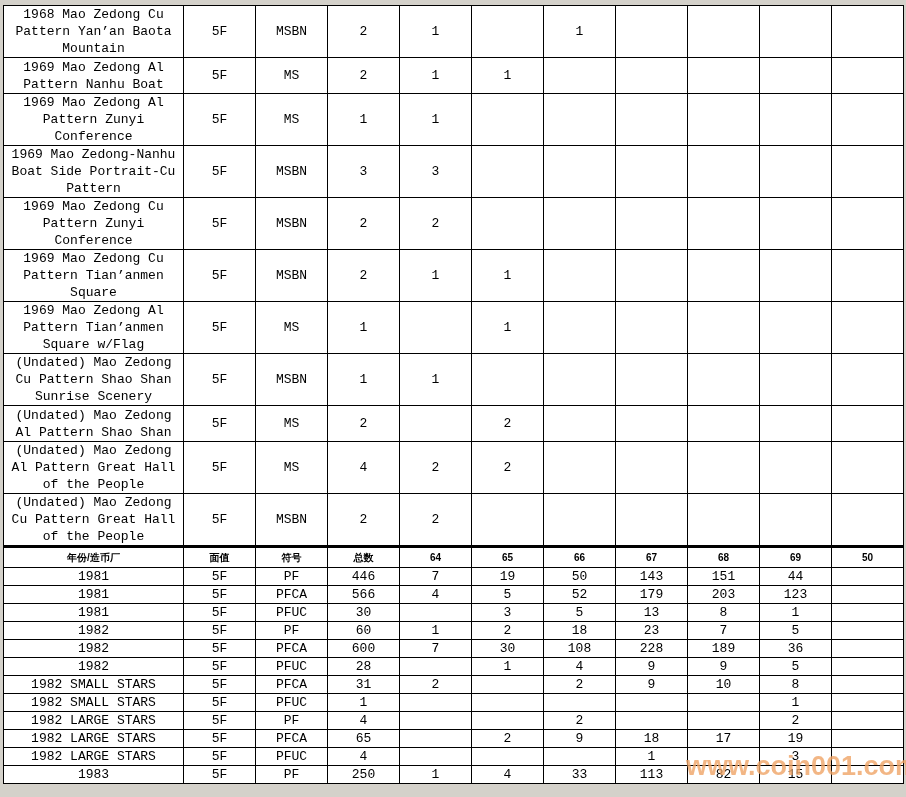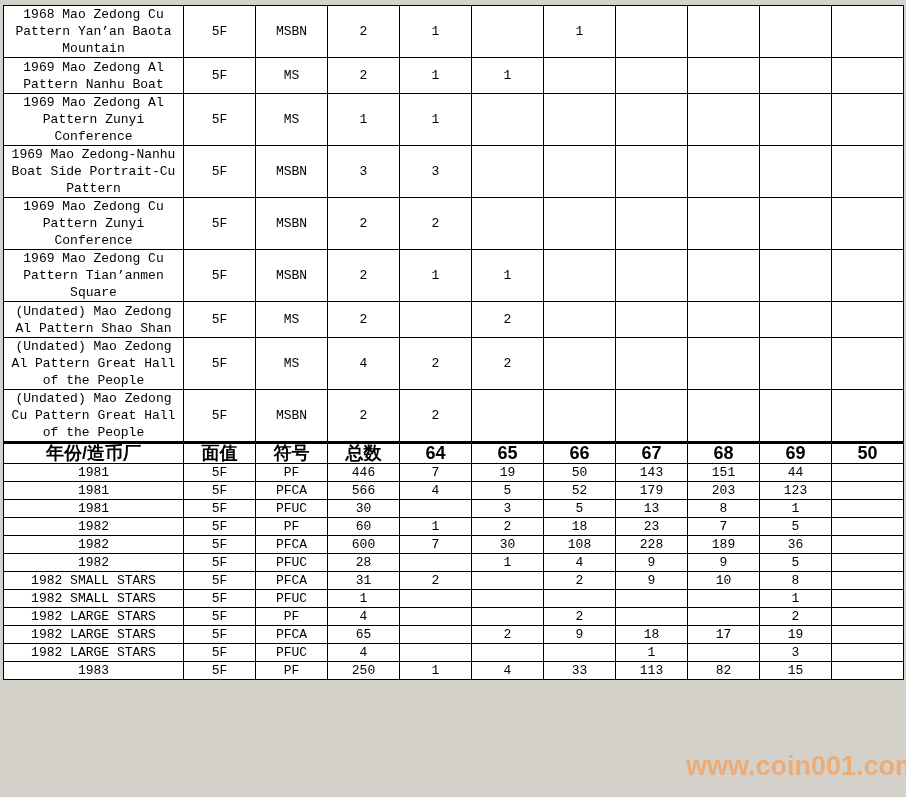--- a/index.html
+++ b/index.html
@@ -34,21 +34,21 @@
     padding: 0 2px;
     font-size: 13px;
     line-height: 17px;
     overflow: hidden;
     white-space: normal;
   }
   tr.p3 { height: 48px; }
   tr.p2 { height: 36px; margin-left: 44px; }
   tr.hdr td {
     font-weight: bold;
-    font-size: 18px;
+    font-size: 10px;
     height: 19px;
     border-top: 3px solid #000;
     white-space: nowrap;
     font-family: "Liberation Sans", "DejaVu Sans", sans-serif;
   }
   tr.yr { height: 17px; margin-top: 48px; }
   tr.yr td { white-space: nowrap; }
   .watermark {
     position: absolute;
     left: 686px;
@@ -146,20 +146,46 @@
           <td></td>
           <td></td>
         </tr>
         <tr class="p3">
           <td>1969 Mao Zedong Cu Pattern Tian’anmen Square</td>
           <td>5F</td>
           <td>MSBN</td>
           <td>2</td>
           <td>1</td>
           <td>1</td>
+          <td></td>
+          <td></td>
+          <td></td>
+          <td></td>
+          <td></td>
+        </tr>
+        <tr class="p3">
+          <td>1969 Mao Zedong Al Pattern Tian’anmen Square w/Flag</td>
+          <td>5F</td>
+          <td>MS</td>
+          <td>1</td>
+          <td></td>
+          <td>1</td>
+          <td></td>
+          <td></td>
+          <td></td>
+          <td></td>
+          <td></td>
+        </tr>
+        <tr class="p3">
+          <td>(Undated) Mao Zedong Cu Pattern Shao Shan Sunrise Scenery</td>
+          <td>5F</td>
+          <td>MSBN</td>
+          <td>1</td>
+          <td>1</td>
+          <td></td>
           <td></td>
           <td></td>
           <td></td>
           <td></td>
           <td></td>
         </tr>
         <tr class="p2">
           <td>(Undated) Mao Zedong Al Pattern Shao Shan</td>
           <td>5F</td>
           <td>MS</td>

